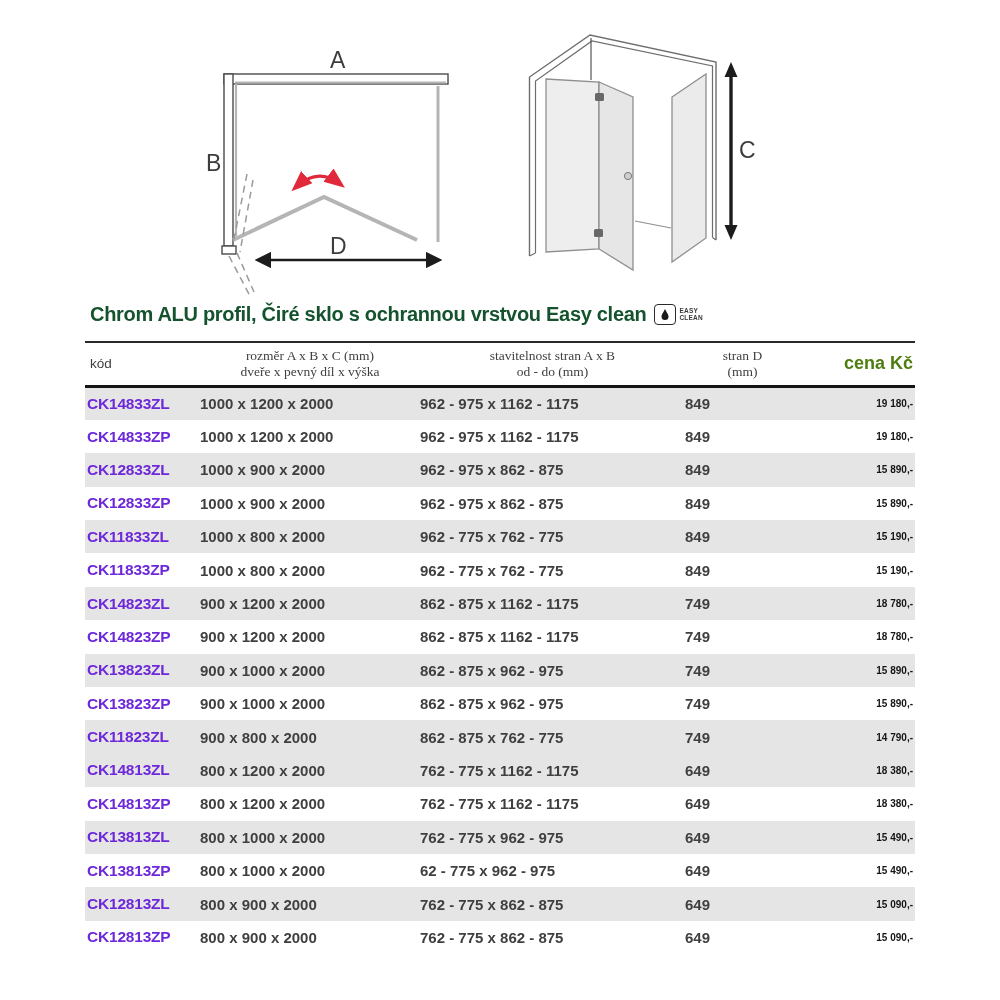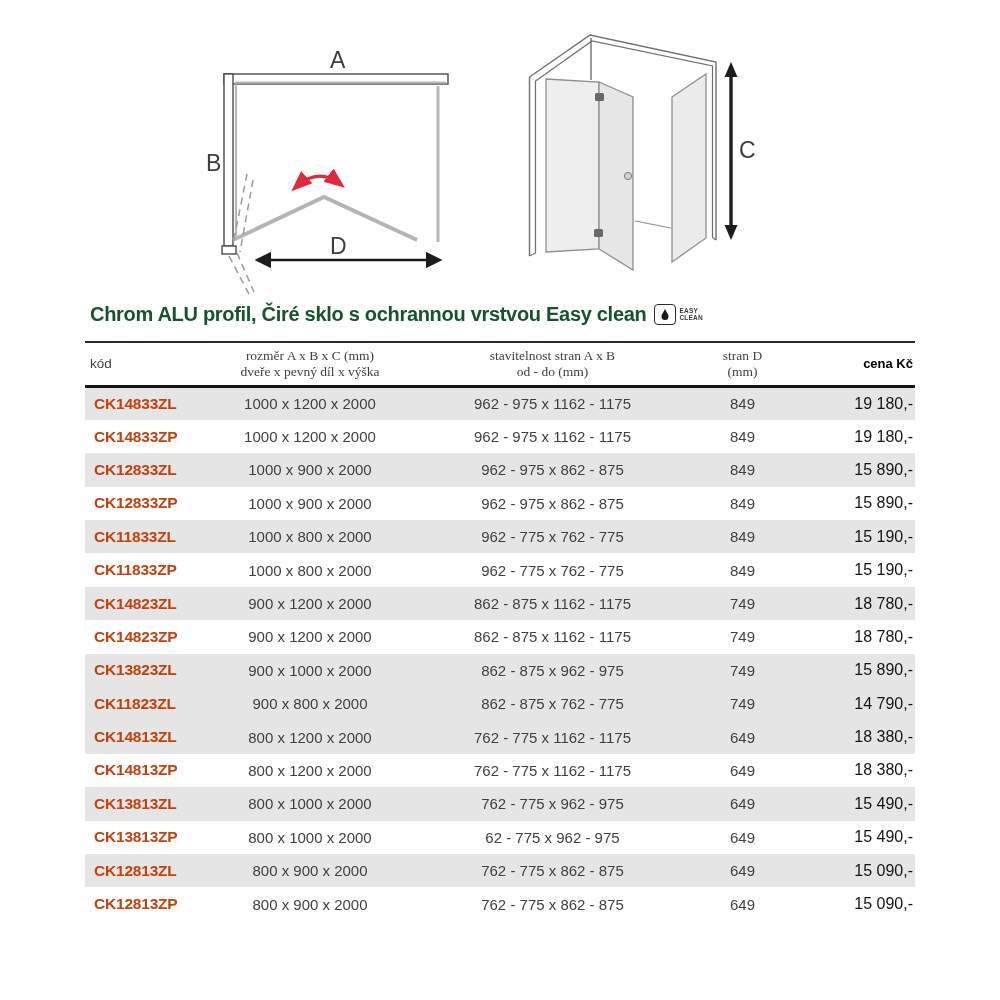--- a/index.html
+++ b/index.html
@@ -16,30 +16,30 @@
   .badge-text{font-size:6.5px;font-weight:bold;color:#3a3a3a;line-height:7.5px;
               letter-spacing:0.2px;padding:2.5px 0 0 3px;}
 
   table.spec-table{position:absolute;left:85px;top:341px;width:830px;
                    border-collapse:collapse;table-layout:fixed;}
   .spec-table thead th{border-top:2px solid #2a2a2a;border-bottom:3px solid #151515;
                        font-weight:normal;font-size:13.5px;color:#3f3f3f;
                        line-height:15.5px;padding:5px 0 6px;vertical-align:middle;}
   .spec-table thead th.h-kod{text-align:left;padding-left:5px;}
   .spec-table thead th.h-center{text-align:center;font-family:Liberation Serif, serif;}
-  .spec-table thead th.h-cena{text-align:right;font-weight:bold;color:#000000;
-                              font-size:13px;padding-right:2px;}
+  .spec-table thead th.h-cena{text-align:right;font-weight:bold;color:#4d7c0f;
+                              font-size:18px;padding-right:2px;}
   .spec-table tbody tr{height:33.4px;}
   .spec-table tbody tr.striped{background:var(--stripe,#e5e5e5);}
   .spec-table tbody td{font-size:15px;color:#3f3f3f;padding:0;white-space:nowrap;}
-  .spec-table td.code{font-weight:bold;color:#c2410c;text-align:left;padding-left:9px;
+  .spec-table td.code{font-weight:bold;color:#6d28d9;text-align:left;padding-left:2px;
                       letter-spacing:-0.2px;font-size:15.5px;}
-  .spec-table td.center{text-align:center;}
-  .spec-table td.price{text-align:right;font-weight:normal;color:#141414;
-                       padding-right:2px;font-size:16px;}
+  .spec-table td.center{font-weight:bold;}
+  .spec-table td.price{text-align:right;font-weight:bold;color:#141414;
+                       padding-right:2px;font-size:10px;}
 </style>
 </head>
 <body>
 
 <div class="page">
 
   <svg class="diagrams" width="1000" height="300" viewBox="0 0 1000 300">
     <defs>
       <marker id="mBlk" viewBox="0 0 10 10" refX="8" refY="5" markerWidth="7" markerHeight="7" orient="auto-start-reverse">
           <path d="M0,0L10,5L0,10z" fill="#1c1c1c"></path>
@@ -192,20 +192,27 @@
           <td class="center">749</td>
           <td class="price">18 780,-</td>
         </tr>
         <tr class="striped">
           <td class="code">CK13823ZL</td>
           <td class="center">900 x 1000 x 2000</td>
           <td class="center">862 - 875 x 962 - 975</td>
           <td class="center">749</td>
           <td class="price">15 890,-</td>
         </tr>
+        <tr>
+          <td class="code">CK13823ZP</td>
+          <td class="center">900 x 1000 x 2000</td>
+          <td class="center">862 - 875 x 962 - 975</td>
+          <td class="center">749</td>
+          <td class="price">15 890,-</td>
+        </tr>
         <tr class="striped">
           <td class="code">CK11823ZL</td>
           <td class="center">900 x 800 x 2000</td>
           <td class="center">862 - 875 x 762 - 775</td>
           <td class="center">749</td>
           <td class="price">14 790,-</td>
         </tr>
         <tr class="striped">
           <td class="code">CK14813ZL</td>
           <td class="center">800 x 1200 x 2000</td>

